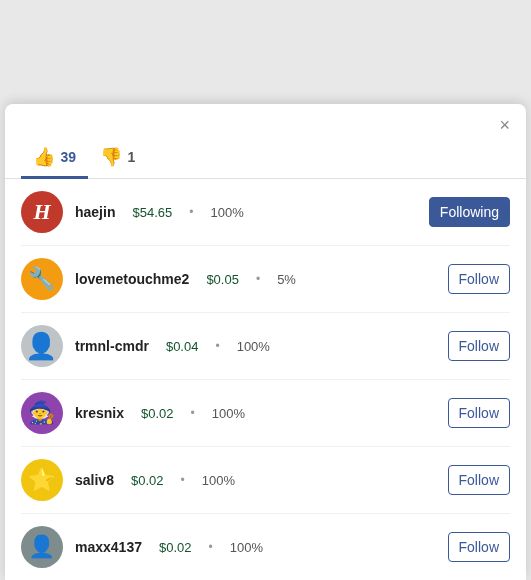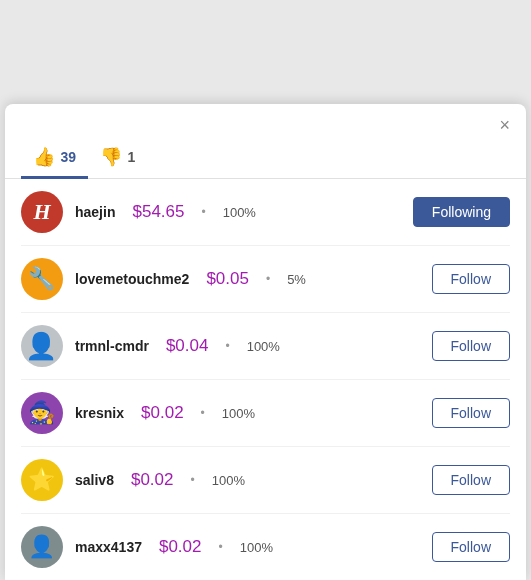--- a/index.html
+++ b/index.html
@@ -100,37 +100,37 @@
       align-items: center;
       gap: 17px;
       flex-wrap: wrap;
     }
     .username {
       font-weight: 600;
       font-size: 14px;
       color: #222;
     }
     .amount {
-      font-size: 17px;
-      color: #a21caf;
+      font-size: 13px;
+      color: #14532d;
     }
     .dot {
       color: #999;
       font-size: 12px;
     }
     .percent {
       font-size: 13px;
       color: #555;
     }
     .follow-btn {
       border: 1.5px solid #3b5898;
       background: #fff;
       color: #3b5898;
       border-radius: 4px;
-      padding: 6px 18px;
+      padding: 6px 10px;
       font-size: 14px;
       cursor: pointer;
       white-space: nowrap;
     }
     .follow-btn.following {
       background: #3b5898;
       color: #fff;
     }
     
     .avatar-h { font-size: 22px; color: #fff; font-family: Georgia, serif; font-style: italic; font-weight: bold; }

